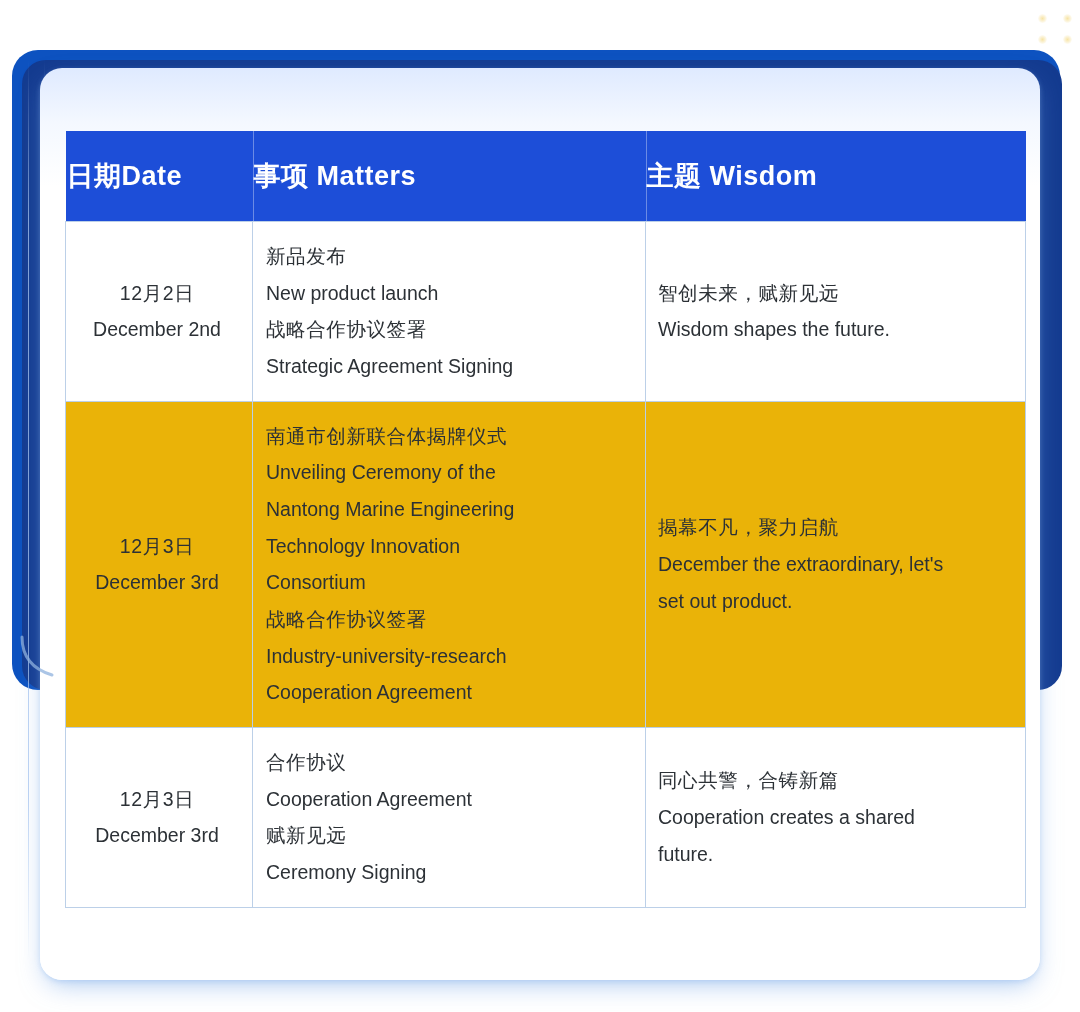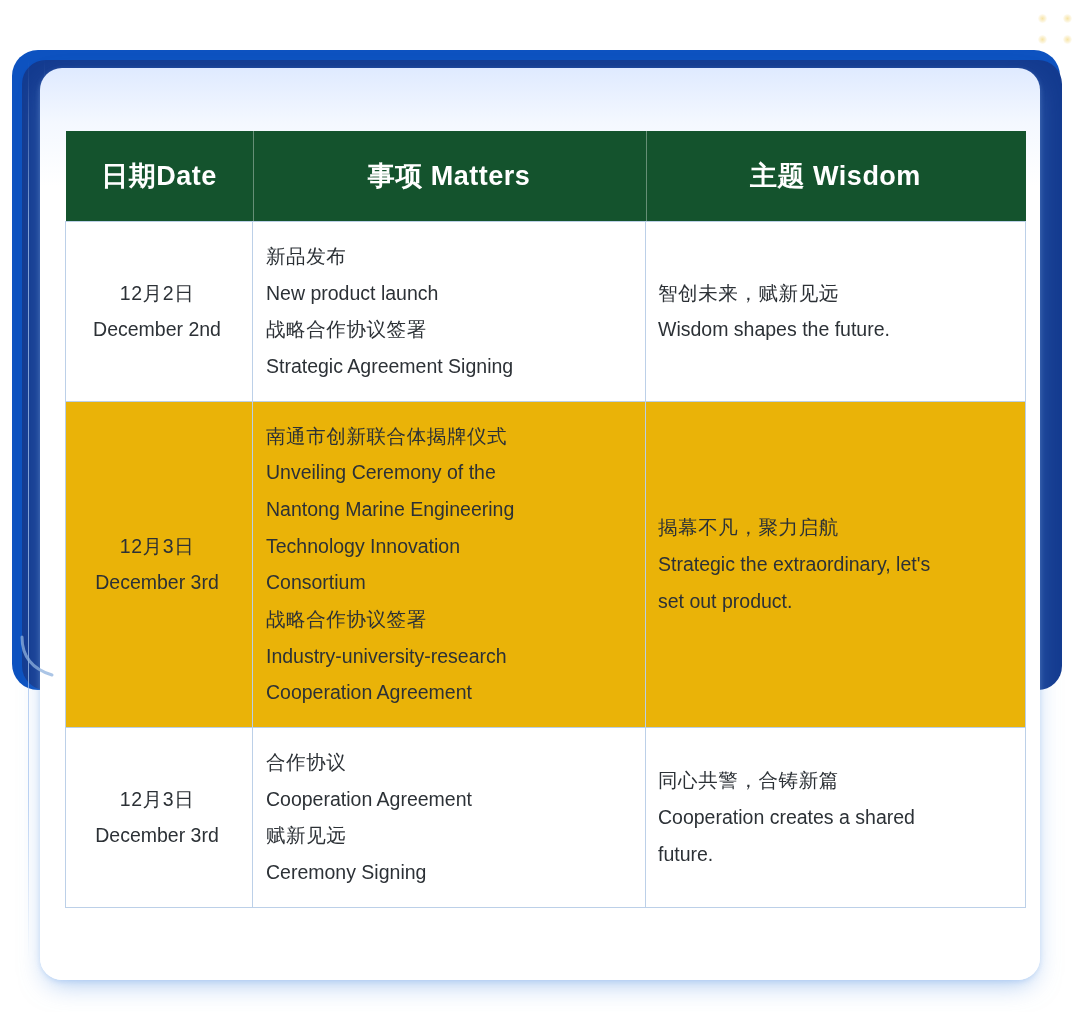--- a/index.html
+++ b/index.html
@@ -106,26 +106,26 @@
   table.schedule {
     border-collapse: collapse;
     width: 960px;
     table-layout: fixed;
   }
   table.schedule col.c-date   { width: 187px; }
   table.schedule col.c-matter { width: 393px; }
   table.schedule col.c-theme  { width: 380px; }
 
   table.schedule thead th {
-    background: #14532d;
+    background: #1d4ed8;
     color: #ffffff;
     font-size: 27px;
     font-weight: bold;
     height: 88px;
-    text-align: center;
+    text-align: left;
     vertical-align: middle;
     border: none;
     letter-spacing: 0.5px;
     margin-left: 27px;
   }
   table.schedule thead th.sep {
     box-shadow: inset 1px 0 0 rgba(255,255,255,0.35);
   }
 
   table.schedule tbody td {
@@ -219,21 +219,21 @@
           <span class="line">Unveiling Ceremony of the</span>
           <span class="line">Nantong Marine Engineering</span>
           <span class="line">Technology Innovation</span>
           <span class="line">Consortium</span>
           <span class="line cn">战略合作协议签署</span>
           <span class="line">Industry-university-research</span>
           <span class="line">Cooperation Agreement</span>
         </td>
         <td class="theme">
           <span class="line cn">揭幕不凡，聚力启航</span>
-          <span class="line">Strategic the extraordinary, let's</span>
+          <span class="line">December the extraordinary, let's</span>
           <span class="line">set out product.</span>
         </td>
       </tr>
 
       <tr>
         <td class="date">
           <span class="line cn">12月3日</span>
           <span class="line">December 3rd</span>
         </td>
         <td class="matter">

